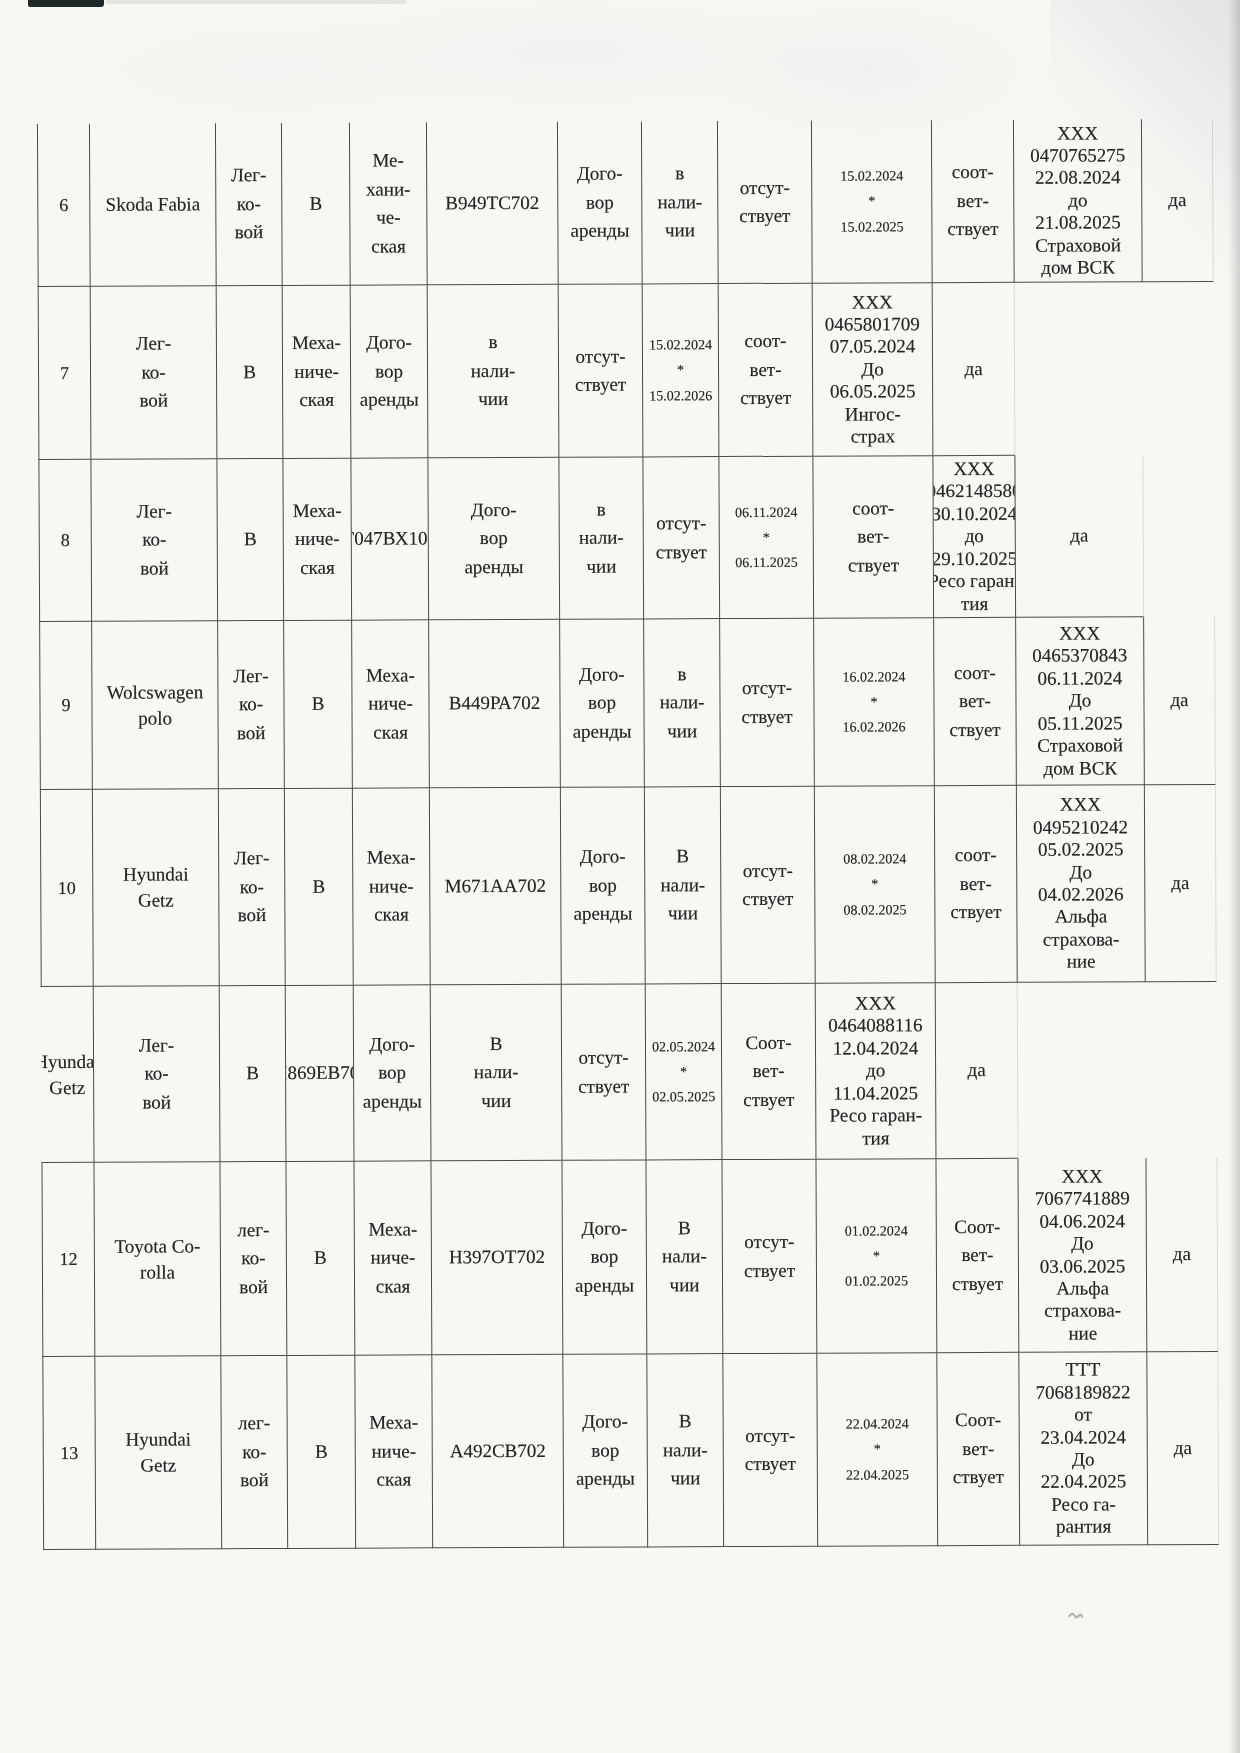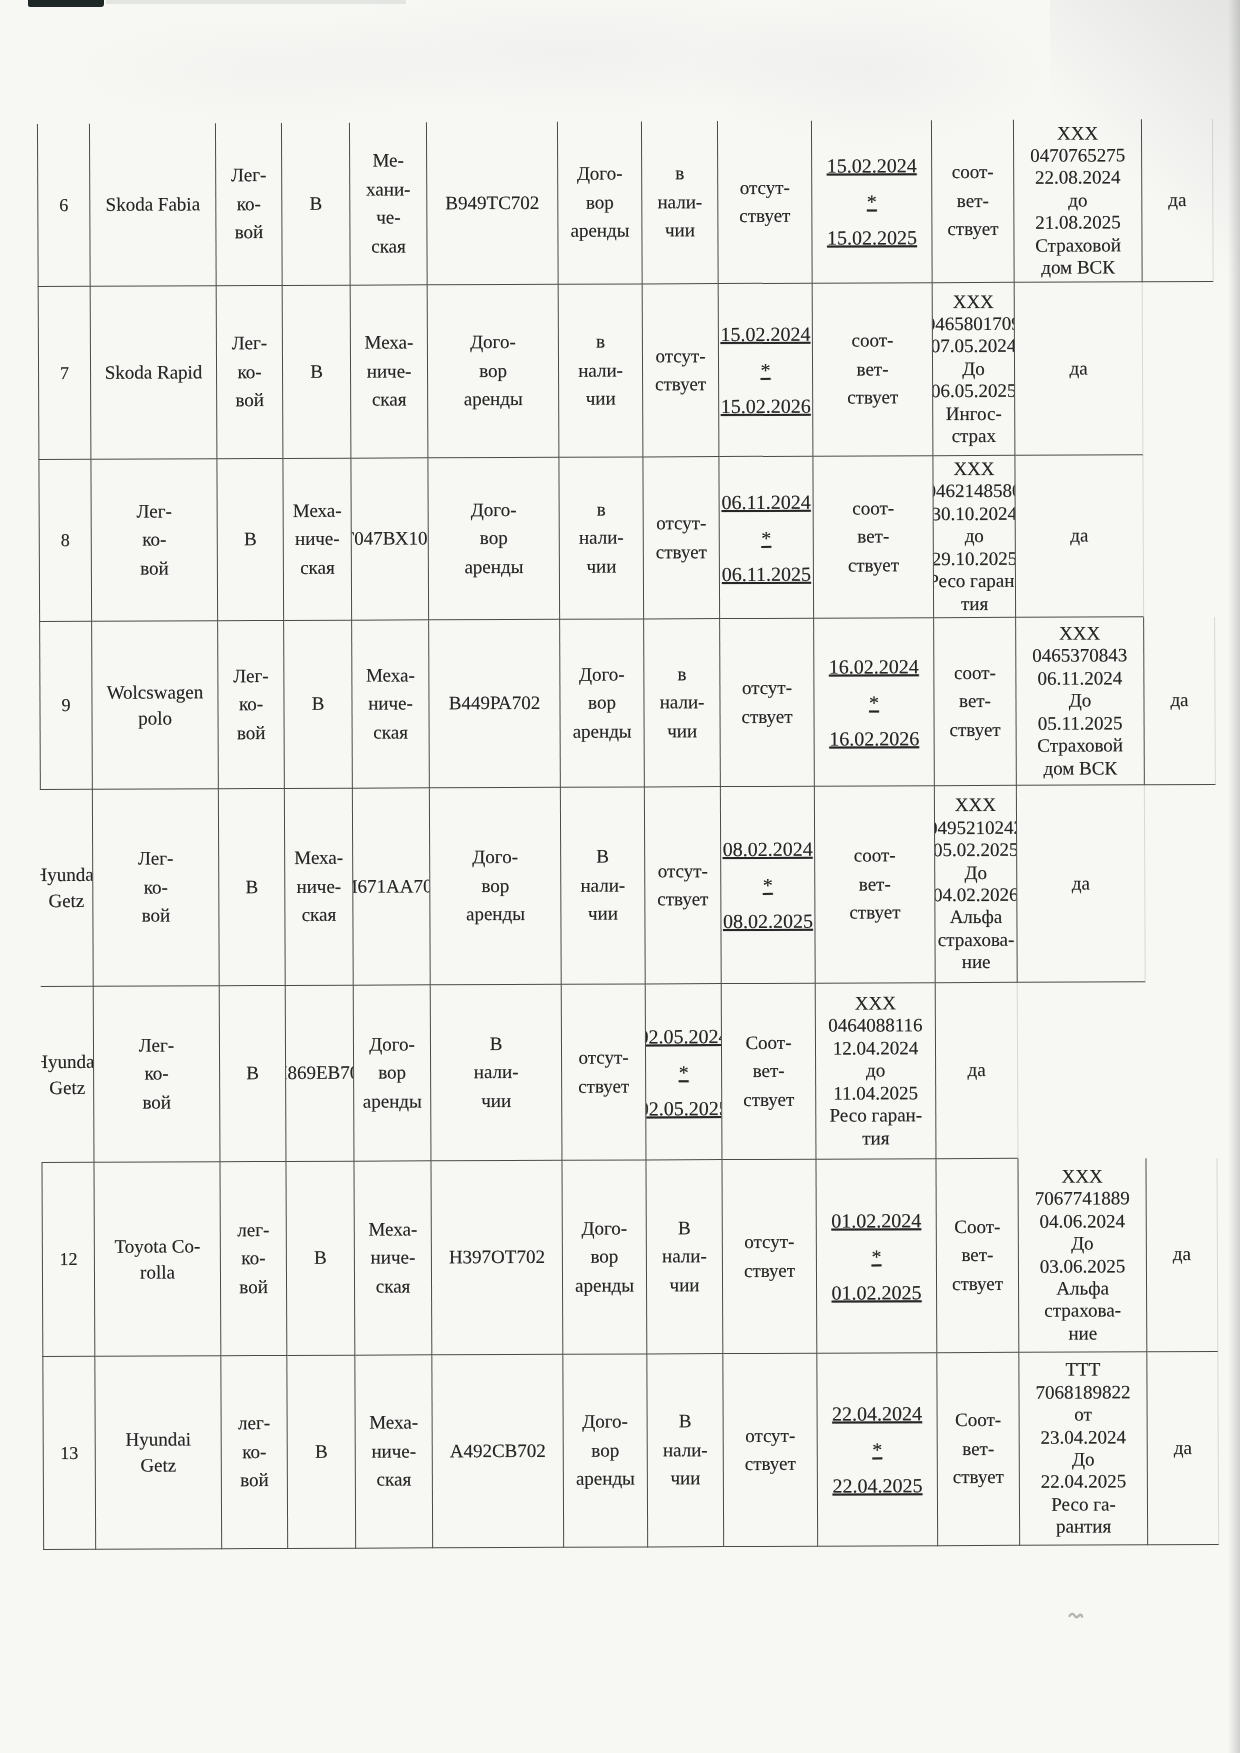--- a/index.html
+++ b/index.html
@@ -46,21 +46,21 @@
     border-bottom:1.4px solid var(--line,#4a4a4a);
     display:flex;align-items:center;justify-content:center;
     text-align:center;white-space:pre-line;
     font-size:19px;line-height:1.5;
     padding:2px 1px;overflow:hidden;
     text-shadow:0.2px 0.2px 0.35px rgba(45,45,45,0.45);
   }
   .col-number{border-left:1.4px solid var(--line,#4a4a4a);font-size:18px;}
   .col-flag{border-right:1px solid rgba(110,112,110,0.22);}
   .col-model{line-height:1.35;}
-  .col-dates{line-height:1.8;font-size:20px;text-decoration:underline;}
+  .col-dates{line-height:1.8;font-size:14px;}
   .col-insurance{line-height:1.18;}
 </style>
 </head>
 <body>
 
 <div class="page" style="--paper: #f7f7f4; --ink: #262626; --line: #4a4a4a;">
   <div class="scan-chip"></div>
   <div class="scan-chip-faint"></div>
   <div class="scan-topright-wash"></div>
   <div class="scan-right-band"></div>
@@ -96,21 +96,20 @@
 0470765275
 22.08.2024
 до
 21.08.2025
 Страховой
 дом ВСК</div>
         <div class="cell col-flag">да</div>
       </div>
       <div class="t-row">
         <div class="cell col-number">7</div>
-        <div class="cell col-model">Skoda Rapid</div>
         <div class="cell col-vehicle_type">Лег-
 ко-
 вой</div>
         <div class="cell col-category">В</div>
         <div class="cell col-transmission">Меха-
 ниче-
 ская</div>
         <div class="cell col-ownership">Дого-
 вор
 аренды</div>
@@ -196,20 +195,21 @@
         <div class="cell col-insurance">ХХХ
 0465370843
 06.11.2024
 До
 05.11.2025
 Страховой
 дом ВСК</div>
         <div class="cell col-flag">да</div>
       </div>
       <div class="t-row">
+        <div class="cell col-number">10</div>
         <div class="cell col-model">Hyundai
 Getz</div>
         <div class="cell col-vehicle_type">Лег-
 ко-
 вой</div>
         <div class="cell col-category">В</div>
         <div class="cell col-transmission">Меха-
 ниче-
 ская</div>
         <div class="cell col-plate">М671АА702</div>

